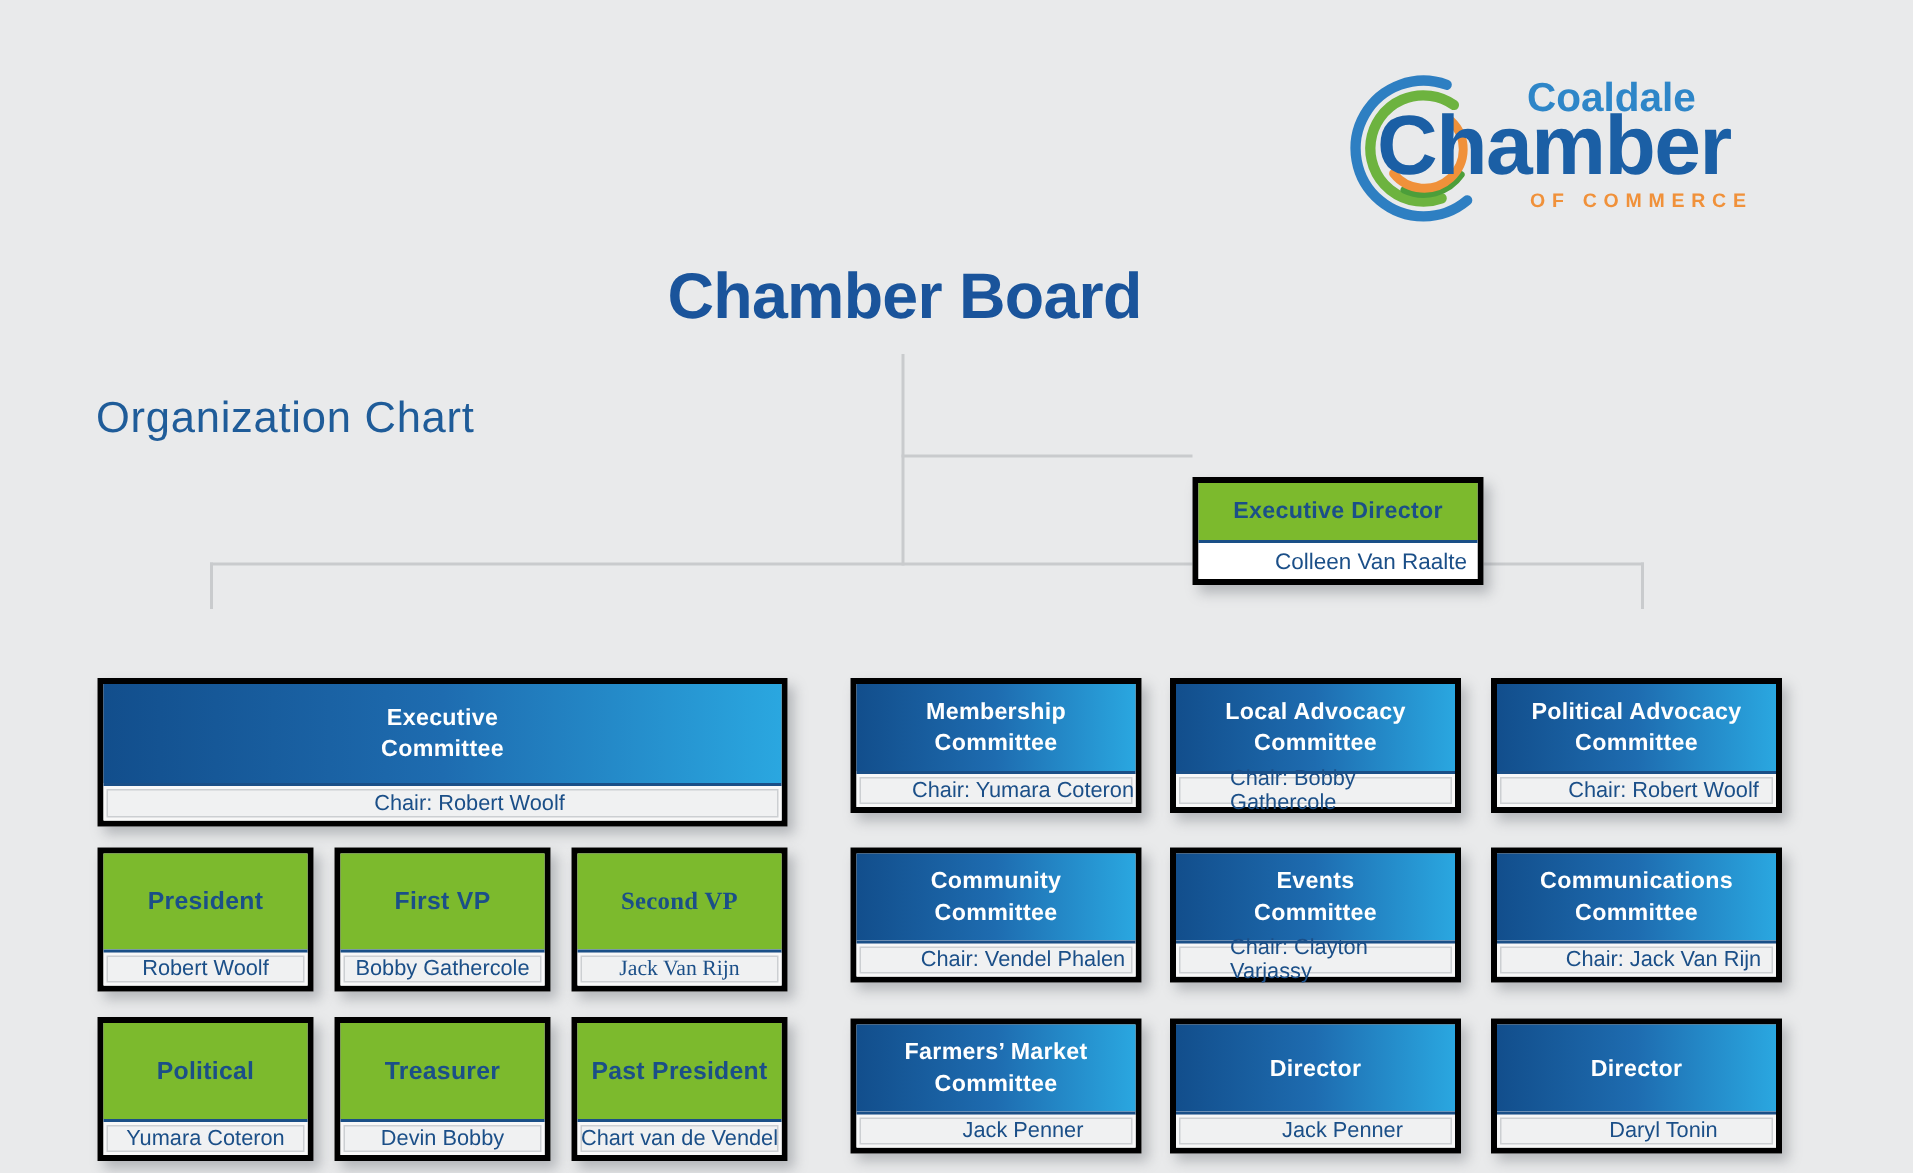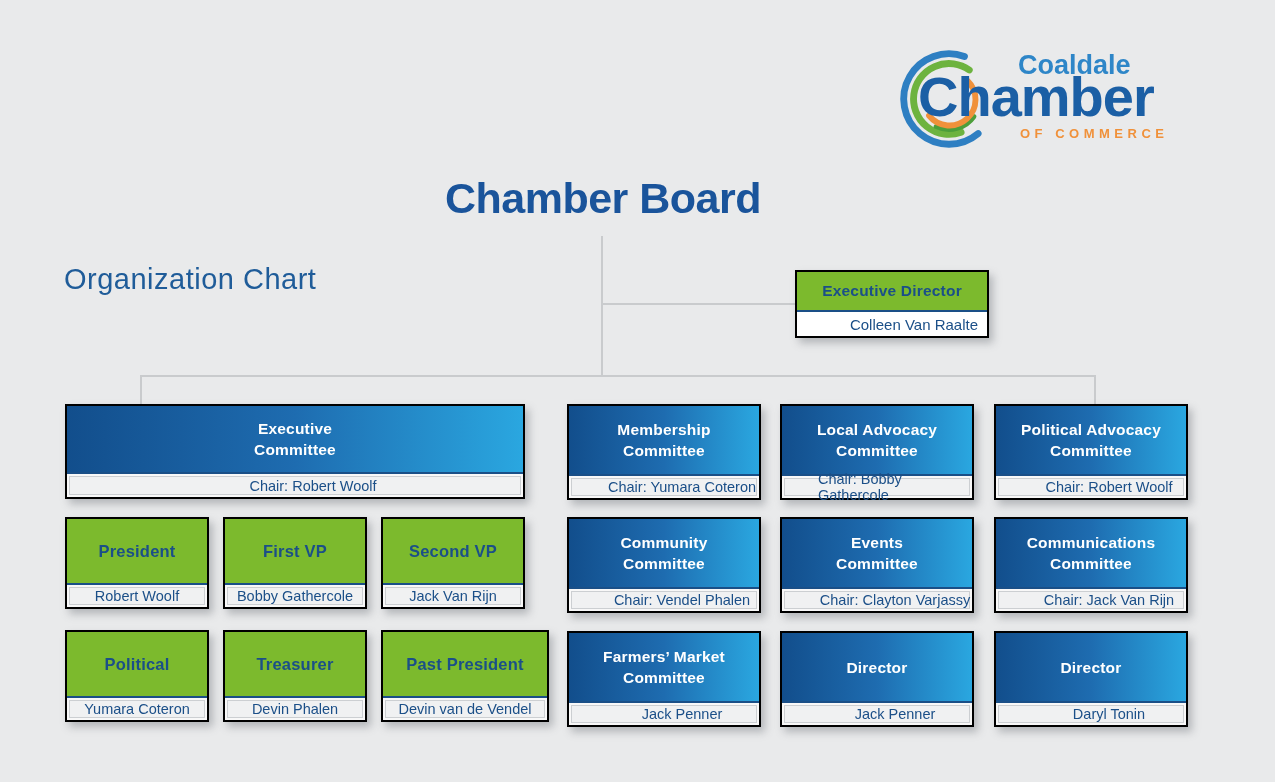--- a/index.html
+++ b/index.html
@@ -18,34 +18,34 @@
     position:absolute;left:400px;top:174px;width:406px;text-align:center;
     font-size:43px;font-weight:bold;color:#1a549b;letter-spacing:-0.5px;
   }
   .org-label{
     position:absolute;left:64px;top:263px;font-size:29px;font-weight:300;
     color:#1f5c99;letter-spacing:0.5px;
   }
   
   .connector{position:absolute;background:#c9cbcd;}
   
-  .box{position:absolute;box-sizing:border-box;border:2px solid #000000;background:#fff;
-       box-shadow:4px 5px 8px rgba(100,106,112,.40);}
+  .box{position:absolute;box-sizing:border-box;border:4px solid #000000;background:#fff;
+       box-shadow:4px 5px 8px rgba(100,106,112,.40);margin-top:48px;}
   .box-head{
     display:flex;align-items:center;justify-content:center;text-align:center;
     font-weight:bold;white-space:pre-line;letter-spacing:0.2px;
   }
   .box-strip{
     background:#f0f1f2;border-top:2px solid #1a4f87;color:#1b4f88;font-size:14.5px;
     display:flex;align-items:center;justify-content:center;
     box-shadow:inset 0 0 0 2px rgba(255,255,255,.85), inset 0 0 0 3px rgba(160,166,171,.45);
   }
   .blue .box-head{
     background:linear-gradient(90deg,#124e8c 0%,#1e6cb0 50%,#2aa7e0 100%);
-    color:#ffffff;font-size:15.5px;line-height:21px;height:68px;
+    color:#ffffff;font-size:15.5px;line-height:21px;height:58px;
   }
   .green .box-head{background:#7cba2d;color:#1b4f88;font-size:16.5px;height:64px;}
   .green .box-strip{height:22px;}
   .blue .box-strip{height:22px;padding-left:36px;}
   .exec-wide .box-head{height:66px;}
   .exec-wide .box-strip{height:23px;}
   .ed .box-head{height:38px;font-size:15.5px;}
   .ed .box-strip{height:24px;background:#ffffff;box-shadow:none;font-size:15px;padding-left:44px;}
 </style>
 </head>
@@ -86,35 +86,35 @@
   </div>
 
   <div class="box green" style="left:65px;top:517px;width:144px;">
     <div class="box-head">President</div>
     <div class="box-strip">Robert Woolf</div>
   </div>
   <div class="box green" style="left:223px;top:517px;width:144px;">
     <div class="box-head">First VP</div>
     <div class="box-strip">Bobby Gathercole</div>
   </div>
-  <div class="box green" style="left:381px;top:517px;width:144px;">
+  <div class="box green" style="left:381px;top:517px;width:144px;font-family:Liberation Serif, serif;">
     <div class="box-head">Second VP</div>
     <div class="box-strip">Jack Van Rijn</div>
   </div>
   <div class="box green" style="left:65px;top:630px;width:144px;">
     <div class="box-head">Political</div>
     <div class="box-strip">Yumara Coteron</div>
   </div>
   <div class="box green" style="left:223px;top:630px;width:144px;">
     <div class="box-head">Treasurer</div>
-    <div class="box-strip">Devin Phalen</div>
+    <div class="box-strip">Devin Bobby</div>
   </div>
-  <div class="box green" style="left:381px;top:630px;width:168px;">
+  <div class="box green" style="left:381px;top:630px;width:144px;">
     <div class="box-head">Past President</div>
-    <div class="box-strip">Devin van de Vendel</div>
+    <div class="box-strip">Chart van de Vendel</div>
   </div>
 
   <div class="box blue" style="left:567px;top:404px;width:194px;">
     <div class="box-head">Membership
 Committee</div>
     <div class="box-strip">Chair: Yumara Coteron</div>
   </div>
   <div class="box blue" style="left:780px;top:404px;width:194px;">
     <div class="box-head">Local Advocacy
 Committee</div>

